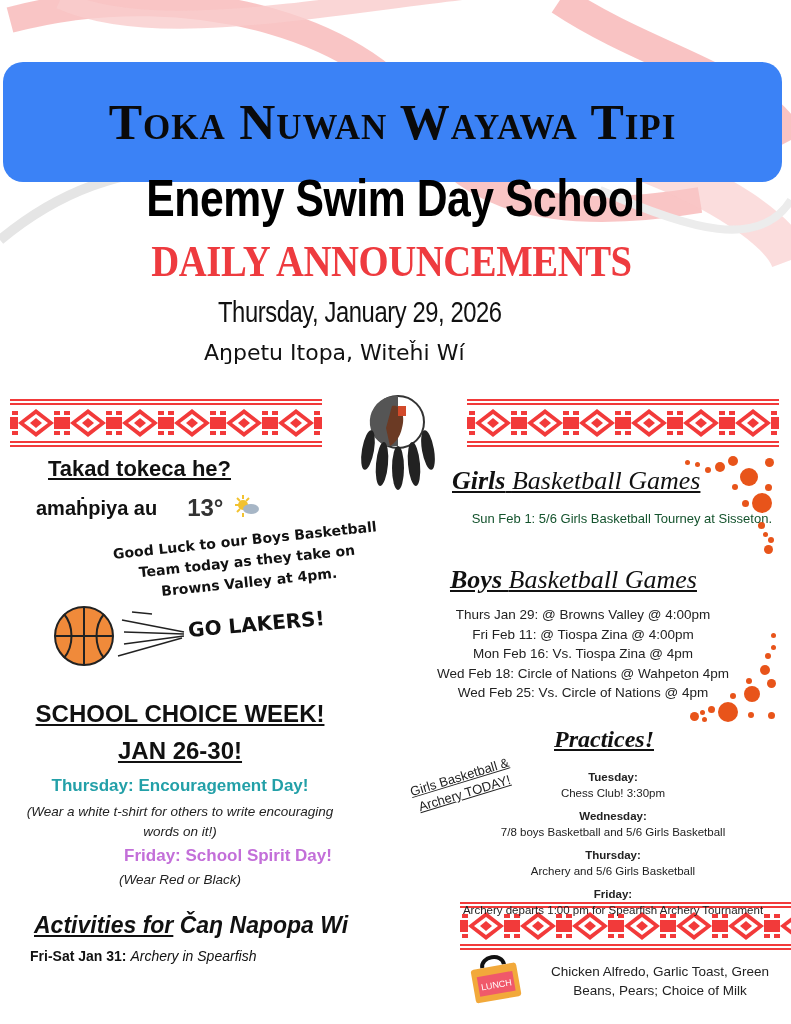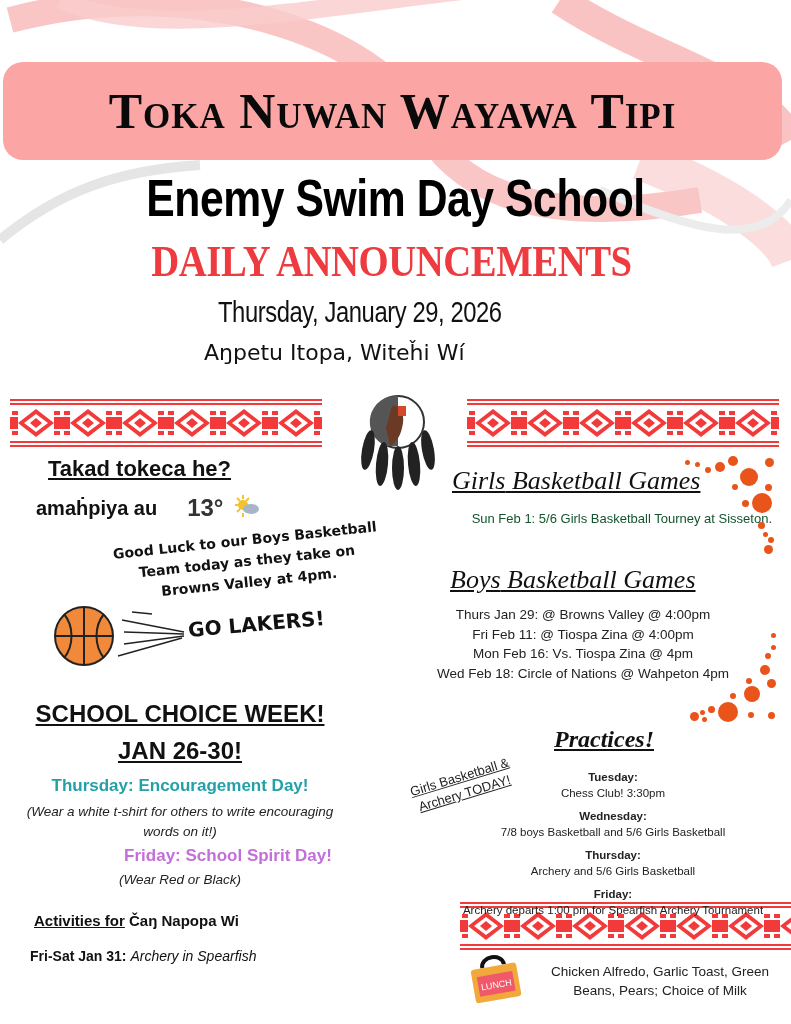--- a/index.html
+++ b/index.html
@@ -5,22 +5,22 @@
   html, body { margin: 0; padding: 0; }
   body {
     width: 791px; height: 1024px; position: relative; overflow: hidden;
     background: #ffffff;
     font-family: "Liberation Sans", sans-serif;
     color: #111;
   }
   .abs { position: absolute; }
   .ribbon-bg { left: 0; top: 0; width: 791px; height: 380px; }
   .title-banner {
-    left: 3px; top: 62px; width: 779px; height: 98px;
-    background: #fca5a5; border-radius: 20px;
+    left: 3px; top: 62px; width: 779px; height: 120px;
+    background: #3b82f6; border-radius: 20px;
     display: flex; align-items: center; justify-content: center;
   }
   .title-banner span {
     font-family: "Liberation Serif", serif; font-weight: bold;
     font-size: 50px; letter-spacing: 1px; color: #0a0a0a;
     font-variant: small-caps;
   }
   .school-name {
     left: 0; top: 168px; width: 791px; text-align: center;
     font-family: "Liberation Sans", sans-serif; font-weight: bold;
@@ -63,30 +63,30 @@
     font-size: 24px; text-decoration: underline; color: #111;
   }
   .scw-dates {
     left: 0; top: 737px; width: 360px; text-align: center; font-weight: bold;
     font-size: 24px; text-decoration: underline; color: #111;
   }
   .thu-title { left: 0; top: 776px; width: 360px; text-align: center; font-weight: bold; font-size: 17px; color: #23a0a8; }
   .thu-desc { left: 20px; top: 802px; width: 320px; text-align: center; font-style: italic; font-size: 13.5px; line-height: 20px; color: #222; }
   .fri-title { left: 0; top: 846px; width: 360px; text-align: center; font-weight: bold; font-size: 17px; color: #c36fd9; margin-left: 48px; }
   .fri-desc { left: 0; top: 872px; width: 360px; text-align: center; font-style: italic; font-size: 13.5px; color: #222; }
-  .act-title { left: 34px; top: 912px; font-size: 15px; font-weight: bold; color: #111; }
+  .act-title { left: 34px; top: 912px; font-size: 23px; font-weight: bold; font-style: italic; color: #111; }
   .act-title u { text-decoration: underline; }
   .act-item { left: 30px; top: 948px; font-size: 14px; color: #111; }
   .act-item b { font-weight: bold; }
   .act-item i { font-style: italic; }
   .section-head {
     font-family: "Liberation Serif", serif; font-style: italic; font-size: 26px;
     text-decoration: underline; color: #111;
   }
-  .section-head b { font-weight: normal; }
+  .section-head b { font-weight: bold; }
   .girls-head { left: 452px; top: 466px; }
   .girls-item { left: 372px; top: 511px; width: 400px; text-align: right; font-size: 13px; color: #14532d; }
   .boys-head { left: 450px; top: 565px; }
   .boys-list { left: 400px; top: 605px; width: 366px; text-align: center; font-size: 13.5px; line-height: 19.5px; color: #222; }
   .practices-head {
     left: 554px; top: 726px; font-family: "Liberation Serif", serif; font-weight: bold;
     font-style: italic; font-size: 24px; text-decoration: underline; color: #111;
   }
   .practice-list { left: 440px; top: 762px; width: 346px; text-align: center; font-size: 11.5px; line-height: 16px; color: #222; }
   .practice-list .day { font-weight: bold; margin-top: 7px; }
@@ -242,20 +242,21 @@
 
 <div class="abs section-head boys-head">
   <b>Boys</b>
   <span>Basketball Games</span>
 </div>
 <div class="abs boys-list">
   <div>Thurs Jan 29: @ Browns Valley @ 4:00pm</div>
   <div>Fri Feb 11: @ Tiospa Zina @ 4:00pm</div>
   <div>Mon Feb 16: Vs. Tiospa Zina @ 4pm</div>
   <div>Wed Feb 18: Circle of Nations @ Wahpeton 4pm</div>
+  <div>Wed Feb 25: Vs. Circle of Nations @ 4pm</div>
 </div>
 
 <div>
   <div class="ball-dot" style="left:771px;top:633px;width:5px;height:5px;"></div>
   <div class="ball-dot" style="left:771px;top:645px;width:5px;height:5px;"></div>
   <div class="ball-dot" style="left:765px;top:653px;width:6px;height:6px;"></div>
   <div class="ball-dot" style="left:760px;top:665px;width:10px;height:10px;"></div>
   <div class="ball-dot" style="left:767px;top:679px;width:9px;height:9px;"></div>
   <div class="ball-dot" style="left:744px;top:686px;width:16px;height:16px;"></div>
   <div class="ball-dot" style="left:746px;top:678px;width:6px;height:6px;"></div>

